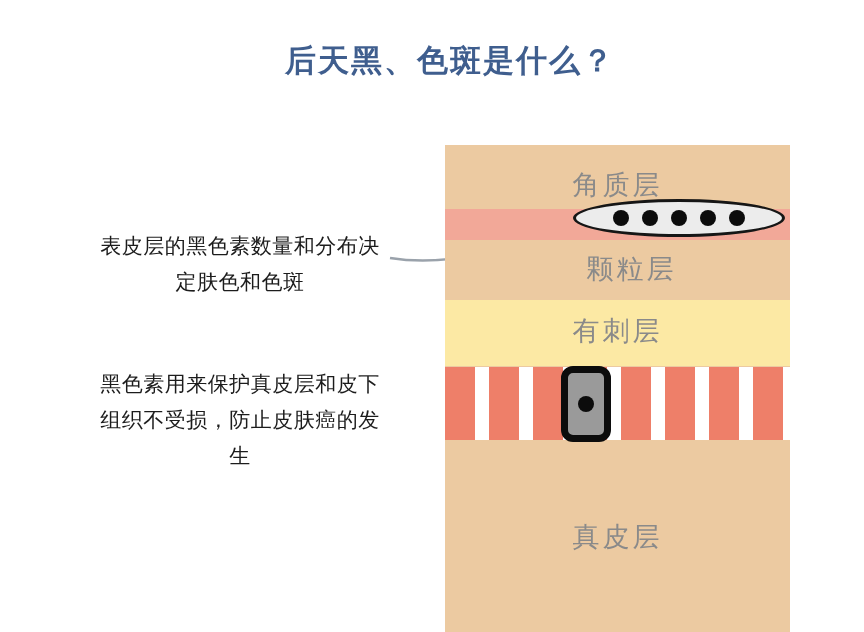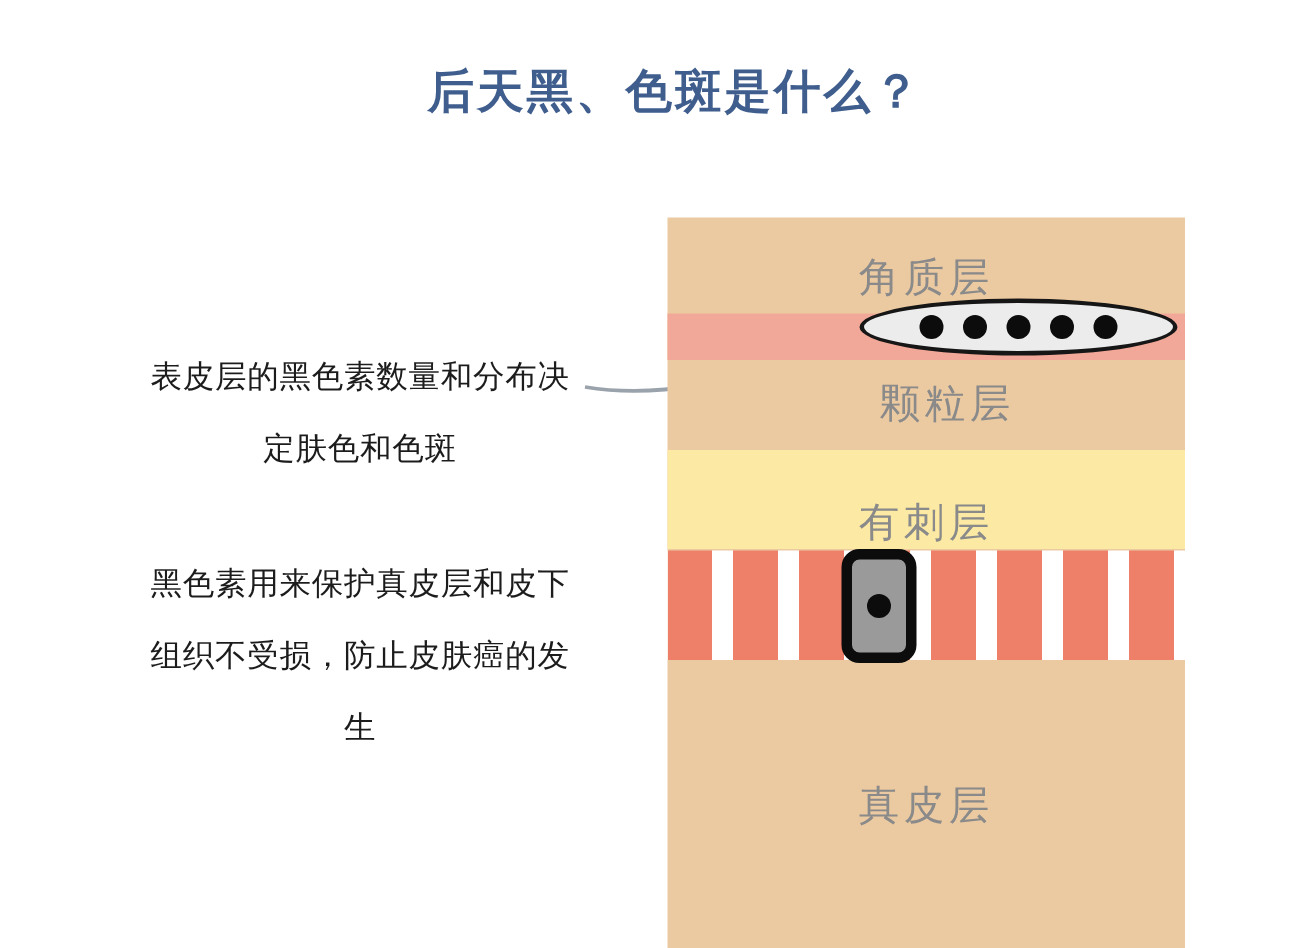--- a/index.html
+++ b/index.html
@@ -21,21 +21,21 @@
     letter-spacing: 2px;
     color: var(--title, #3f5e8e);
     padding-left: 36px;
   }
 
   .note {
     position: absolute;
     left: 65px; width: 350px;
     text-align: center;
     font-size: 21px;
-    line-height: 48px;
+    line-height: 36px;
     letter-spacing: 0.5px;
     color: #1c1c1c;
     white-space: pre-line;
   }
   .note1 { top: 228px; }
   .note2 { top: 366px; }
 
   .arrow-svg {
     position: absolute; inset: 0;
     width: 864px; height: 632px;
@@ -62,21 +62,21 @@
 
   .layer-label {
     position: absolute; left: 0; width: 100%;
     text-align: center;
     font-size: 27px;
     letter-spacing: 3px;
     color: var(--label-gray, #8a8a8a);
   }
   .label-corneum  { top: 22px; }
   .label-granular { top: 106px; padding-left: 28px; }
-  .label-spinous  { top: 185px; }
+  .label-spinous  { top: 168px; }
   .label-dermis   { top: 374px; }
 
   .melanin-ellipse {
     position: absolute;
     left: 128px; top: 54px;
     width: 212px; height: 38px;
     background: #ececec;
     border: 3px solid #161616;
     border-radius: 50%;
     display: flex; align-items: center; justify-content: center;

